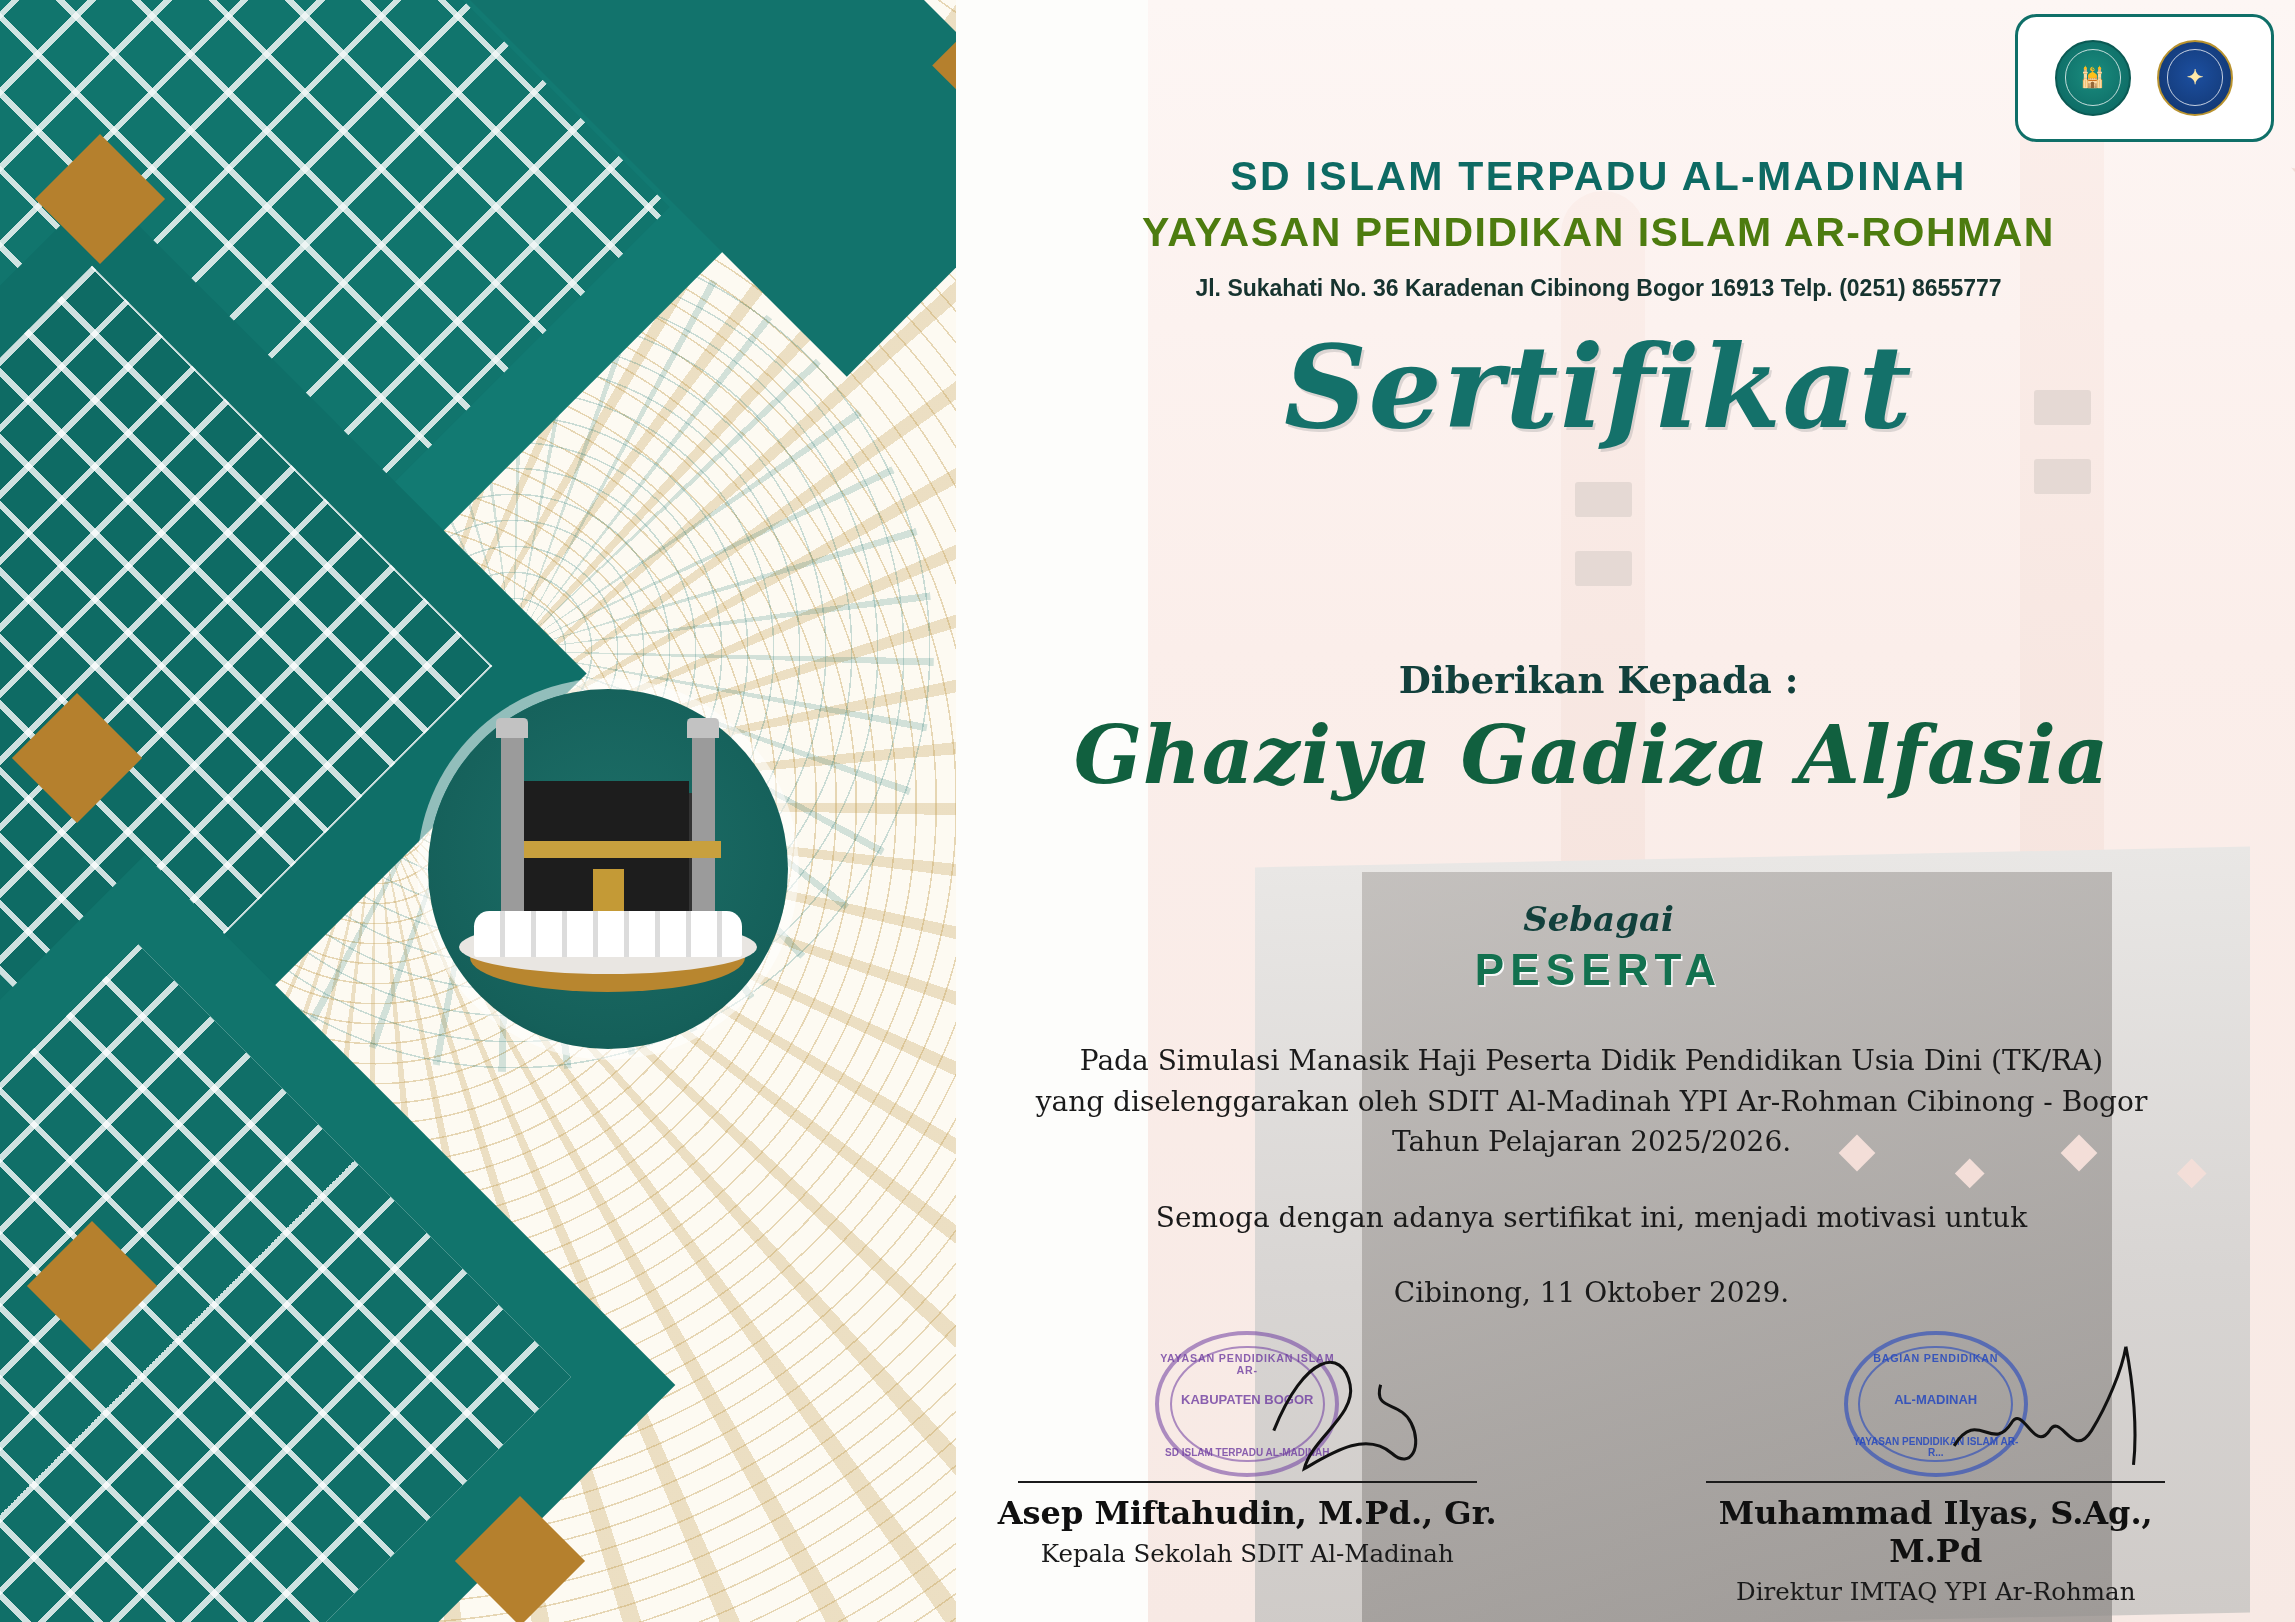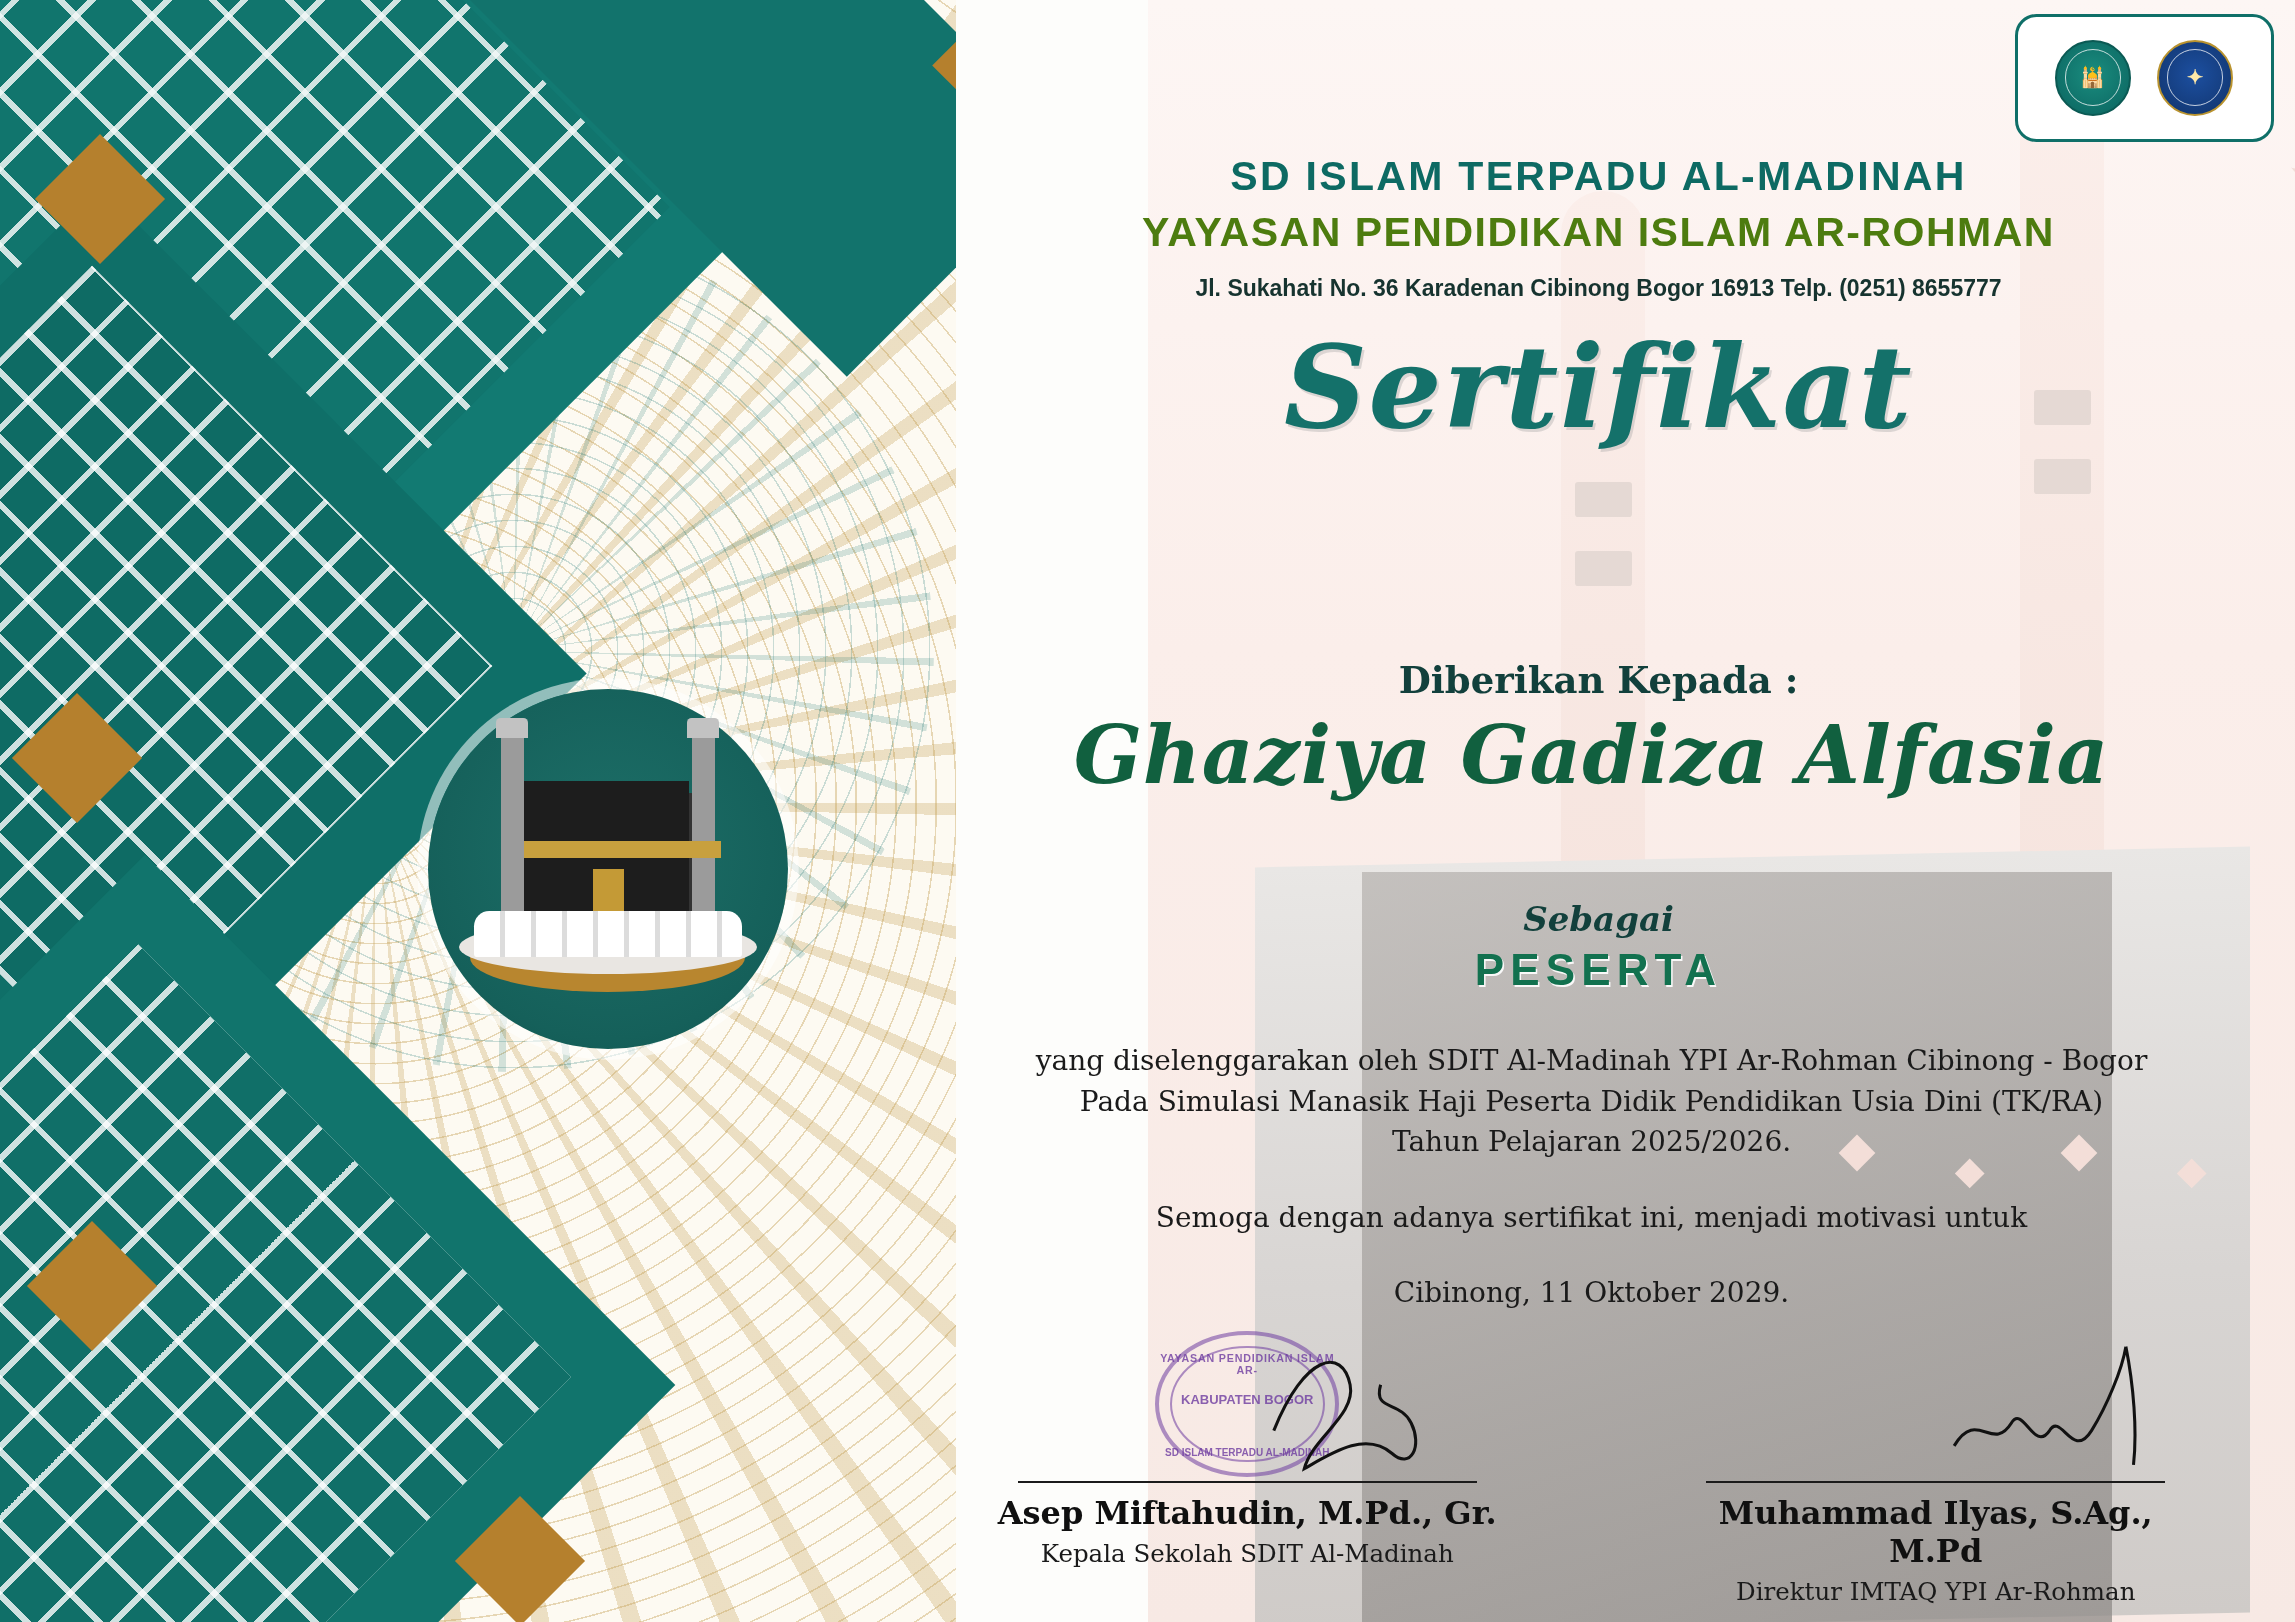--- a/index.html
+++ b/index.html
@@ -569,22 +569,22 @@
   <div class="title-wrap">
     <div class="title">Sertifikat</div>
   </div>
 
   <div class="given-to">Diberikan Kepada :</div>
   <div class="recipient">Ghaziya Gadiza Alfasia</div>
   <div class="as-label">Sebagai</div>
   <div class="role">PESERTA</div>
 
   <div class="body-text">
+    <p>Pada Simulasi Manasik Haji Peserta Didik Pendidikan Usia Dini (TK/RA)</p>
     <p>yang diselenggarakan oleh SDIT Al-Madinah YPI Ar-Rohman Cibinong - Bogor</p>
-    <p>Pada Simulasi Manasik Haji Peserta Didik Pendidikan Usia Dini (TK/RA)</p>
     <p>Tahun Pelajaran 2025/2026.</p>
     <p class="para2">Semoga dengan adanya sertifikat ini, menjadi motivasi untuk</p>
     <p class="place-date">Cibinong, 11 Oktober 2029.</p>
   </div>
 
   <div class="signatures">
 
     <div class="sig-col">
       <div class="stamp stamp-purple">
         <div class="ring"></div>
@@ -594,20 +594,26 @@
       </div>
       <svg class="scribble" viewBox="0 0 300 190">
         <path d="M20,120 C60,20 110,10 120,60 C128,100 70,130 60,170 C95,150 140,120 175,150 C200,172 215,140 200,110 C185,80 150,95 160,60" fill="none" stroke="#111" stroke-width="4"></path>
       </svg>
       <div class="sig-line"></div>
       <div class="sig-name">Asep Miftahudin, M.Pd., Gr.</div>
       <div class="sig-role">Kepala Sekolah SDIT Al-Madinah</div>
     </div>
 
     <div class="sig-col">
+      <div class="stamp stamp-blue">
+        <div class="ring"></div>
+        <div class="txt-top">BAGIAN PENDIDIKAN</div>
+        <div class="txt-mid">AL-MADINAH</div>
+        <div class="txt-bot">YAYASAN PENDIDIKAN ISLAM AR-R...</div>
+      </div>
       <svg class="scribble" viewBox="0 0 300 190">
         <path d="M10,140 C40,90 60,150 85,110 C100,85 115,150 135,120 C150,95 165,160 190,120 C210,88 230,40 235,10 M235,10 C245,60 250,120 245,165" fill="none" stroke="#111" stroke-width="4"></path>
       </svg>
       <div class="sig-line"></div>
       <div class="sig-name">Muhammad Ilyas, S.Ag., M.Pd</div>
       <div class="sig-role">Direktur IMTAQ YPI Ar-Rohman</div>
     </div>
 
   </div>
 

